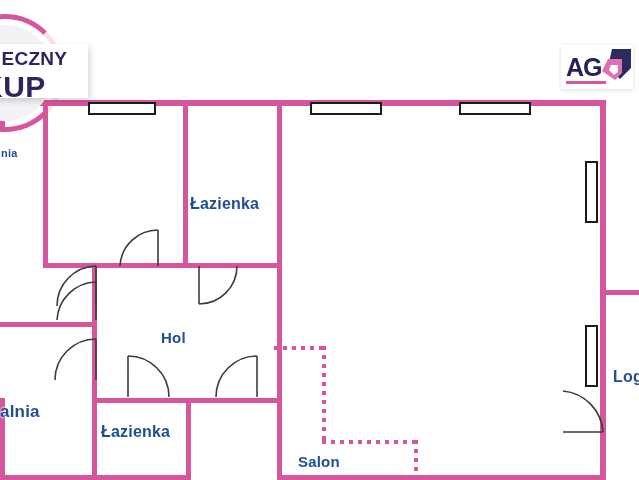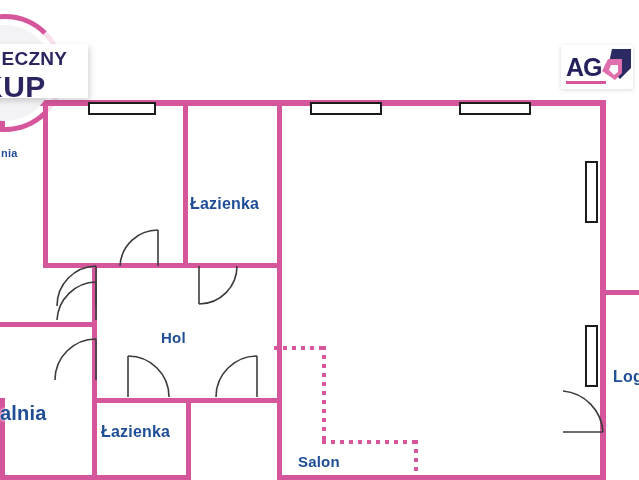--- a/index.html
+++ b/index.html
@@ -258,21 +258,21 @@
   </svg>
 
   <div class="room-label" style="left:1px; top:147px; font-size:11px;">nia</div>
 
 
   <div class="room-label" style="left:190px; top:195px; font-size:16px;">Łazienka</div>
 
 
   <div class="room-label" style="left:161px; top:329px; font-size:15px;text-align:center;">Hol</div>
 
-  <div class="room-label" style="left:0px; top:402px; font-size:20px;">alnia</div>
+  <div class="room-label" style="left:0px; top:402px; font-size:17px;">alnia</div>
 
   <div class="room-label" style="left:101px; top:423px; font-size:16px;">Łazienka</div>
 
   <div class="room-label" style="left:298px; top:453px; font-size:15px;">Salon</div>
 
   <div class="room-label" style="left:613px; top:368px; font-size:16px;">Log</div>
 
   <div id="badge">
     <div class="ring"></div>
     <div class="ring-inner"></div>

